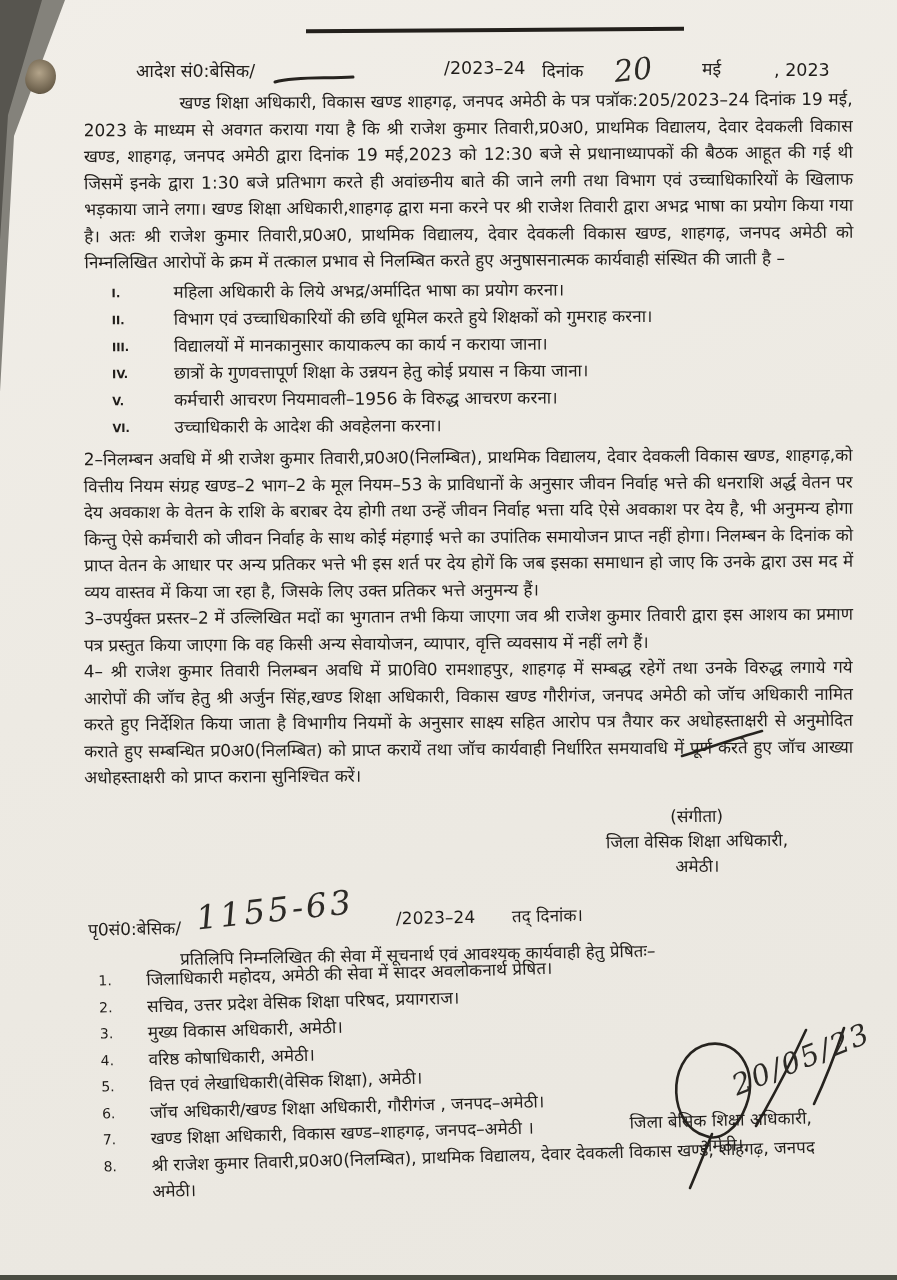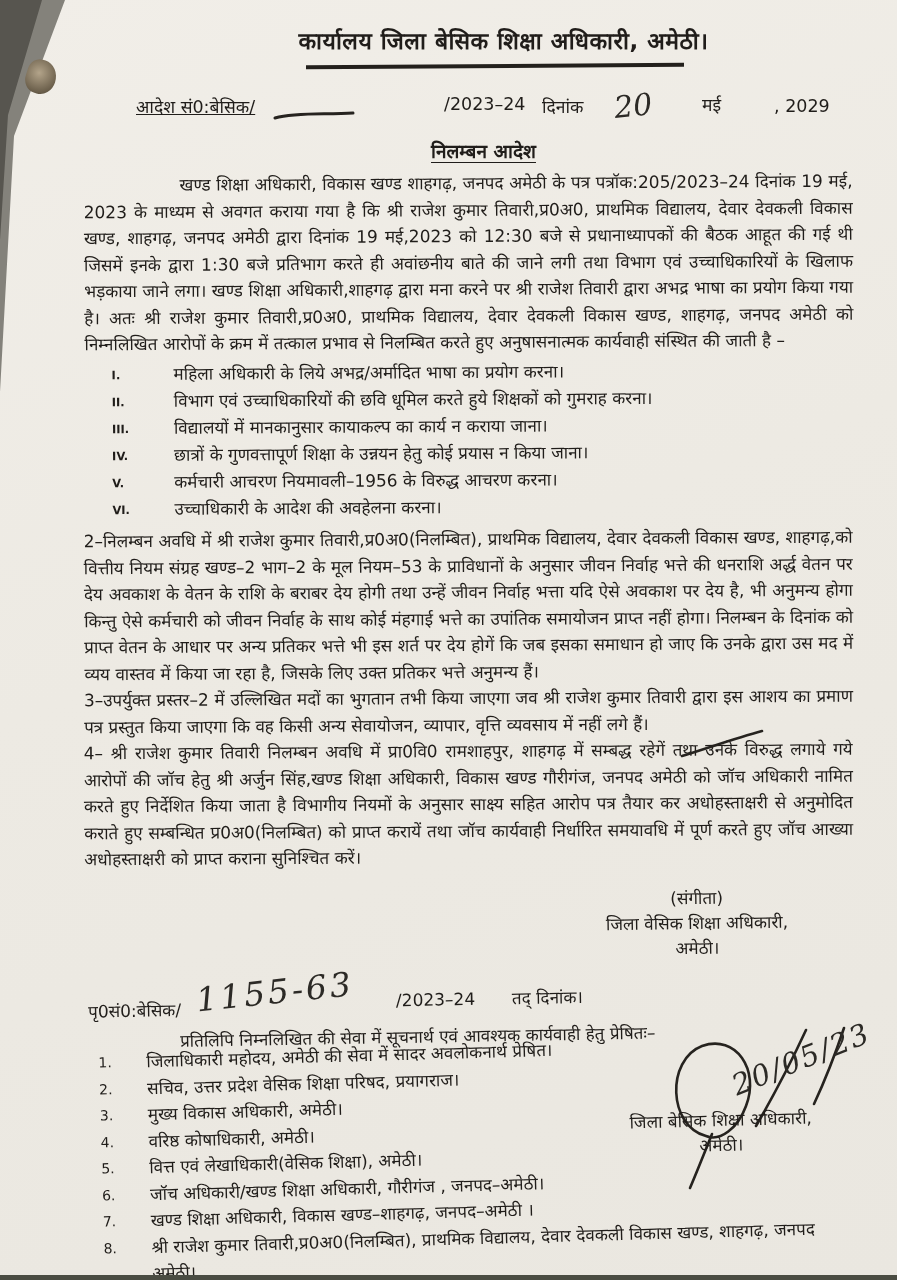--- a/index.html
+++ b/index.html
@@ -51,21 +51,21 @@
     margin:8px auto 0 222px;
     transform:rotate(-.4deg);
   }
   .order-line{
     position:relative;
     margin-top:22px;
     font-size:17.5px;
     height:34px;
     white-space:nowrap;
   }
-  .order-line .prefix{position:absolute;left:52px;top:4px;text-decoration:underline;}
+  .order-line .prefix{position:absolute;left:52px;top:4px;}
   .order-line .year{position:absolute;left:360px;top:4px;}
   .order-line .date-label{position:absolute;left:458px;top:4px;}
   .order-line .date-month{position:absolute;left:618px;top:2px;}
   .order-line .date-year{position:absolute;left:690px;top:6px;}
   .hw{
     font-family:"DejaVu Serif","Liberation Serif",serif;
     font-style:italic;
     color:#2c2a26;
   }
   .hw-day{position:absolute;left:530px;top:-2px;font-size:30px;transform:rotate(-6deg);}
@@ -157,38 +157,36 @@
 <body>
 
 <div class="page">
 
   <div class="corner-shadow"></div>
   <div class="corner-shadow-dark"></div>
   <div class="staple"></div>
 
   <div class="content">
 
-    <div class="doc-title">कार्यालय जिला बेसिक शिक्षा अधिकारी, अमेठी।</div>
     <div class="title-underline"></div>
 
     <div class="order-line">
       <span class="prefix">आदेश सं0:बेसिक/</span>
       <span class="hw-dash">
         <svg width="90" height="18" viewBox="0 0 90 18">
             <path class="stroke" d="M6 12 C 28 6, 58 9, 84 7" style="stroke-width:3"></path>
           </svg>
       </span>
       <span class="year">/2023–24</span>
       <span class="date-label">दिनांक</span>
       <span class="hw hw-day">20</span>
       <span class="date-month">मई</span>
-      <span class="date-year">, 2029</span>
+      <span class="date-year">, 2023</span>
     </div>
 
-    <div class="heading">निलम्बन आदेश</div>
 
     <p class="para indent">खण्ड शिक्षा अधिकारी, विकास खण्ड शाहगढ़, जनपद अमेठी के पत्र पत्रॉक:205/2023–24 दिनांक 19 मई, 2023 के माध्यम से अवगत कराया गया है कि श्री राजेश कुमार तिवारी,प्र0अ0, प्राथमिक विद्यालय, देवार देवकली विकास खण्ड, शाहगढ़, जनपद अमेठी द्वारा दिनांक 19 मई,2023 को 12:30 बजे से प्रधानाध्यापकों की बैठक आहूत की गई थी जिसमें इनके द्वारा 1:30 बजे प्रतिभाग करते ही अवांछनीय बाते की जाने लगी तथा विभाग एवं उच्चाधिकारियों के खिलाफ भड़काया जाने लगा। खण्ड शिक्षा अधिकारी,शाहगढ़ द्वारा मना करने पर श्री राजेश तिवारी द्वारा अभद्र भाषा का प्रयोग किया गया है। अतः श्री राजेश कुमार तिवारी,प्र0अ0, प्राथमिक विद्यालय, देवार देवकली विकास खण्ड, शाहगढ़, जनपद अमेठी को निम्नलिखित आरोपों के क्रम में तत्काल प्रभाव से निलम्बित करते हुए अनुषासनात्मक कार्यवाही संस्थित की जाती है –</p>
 
     <ul class="charges">
       <li>
           <span class="rn">I.</span>
           <span>महिला अधिकारी के लिये अभद्र/अर्मादित भाषा का प्रयोग करना।</span>
         </li>
       <li>
           <span class="rn">II.</span>

